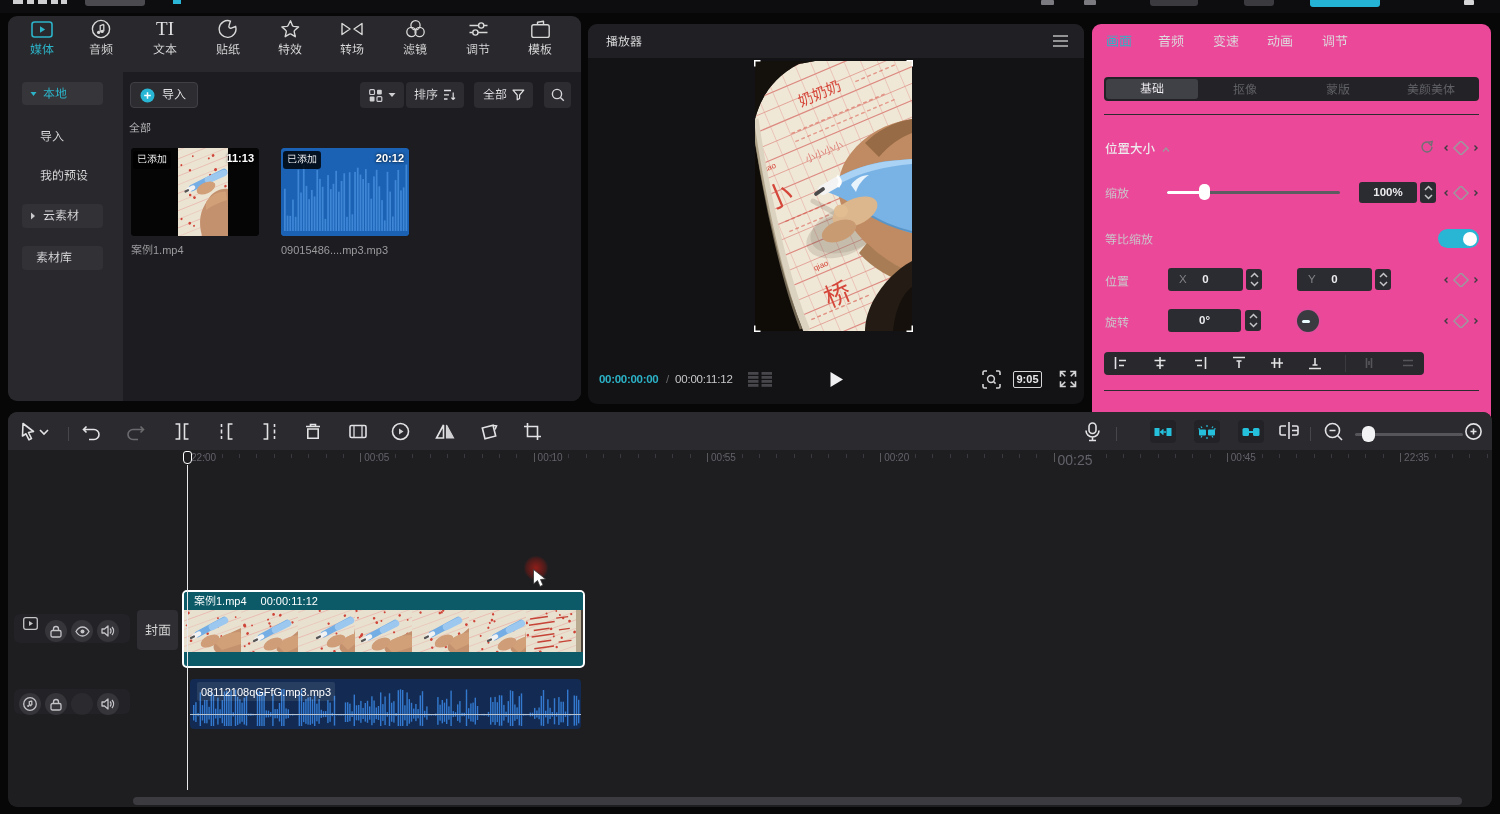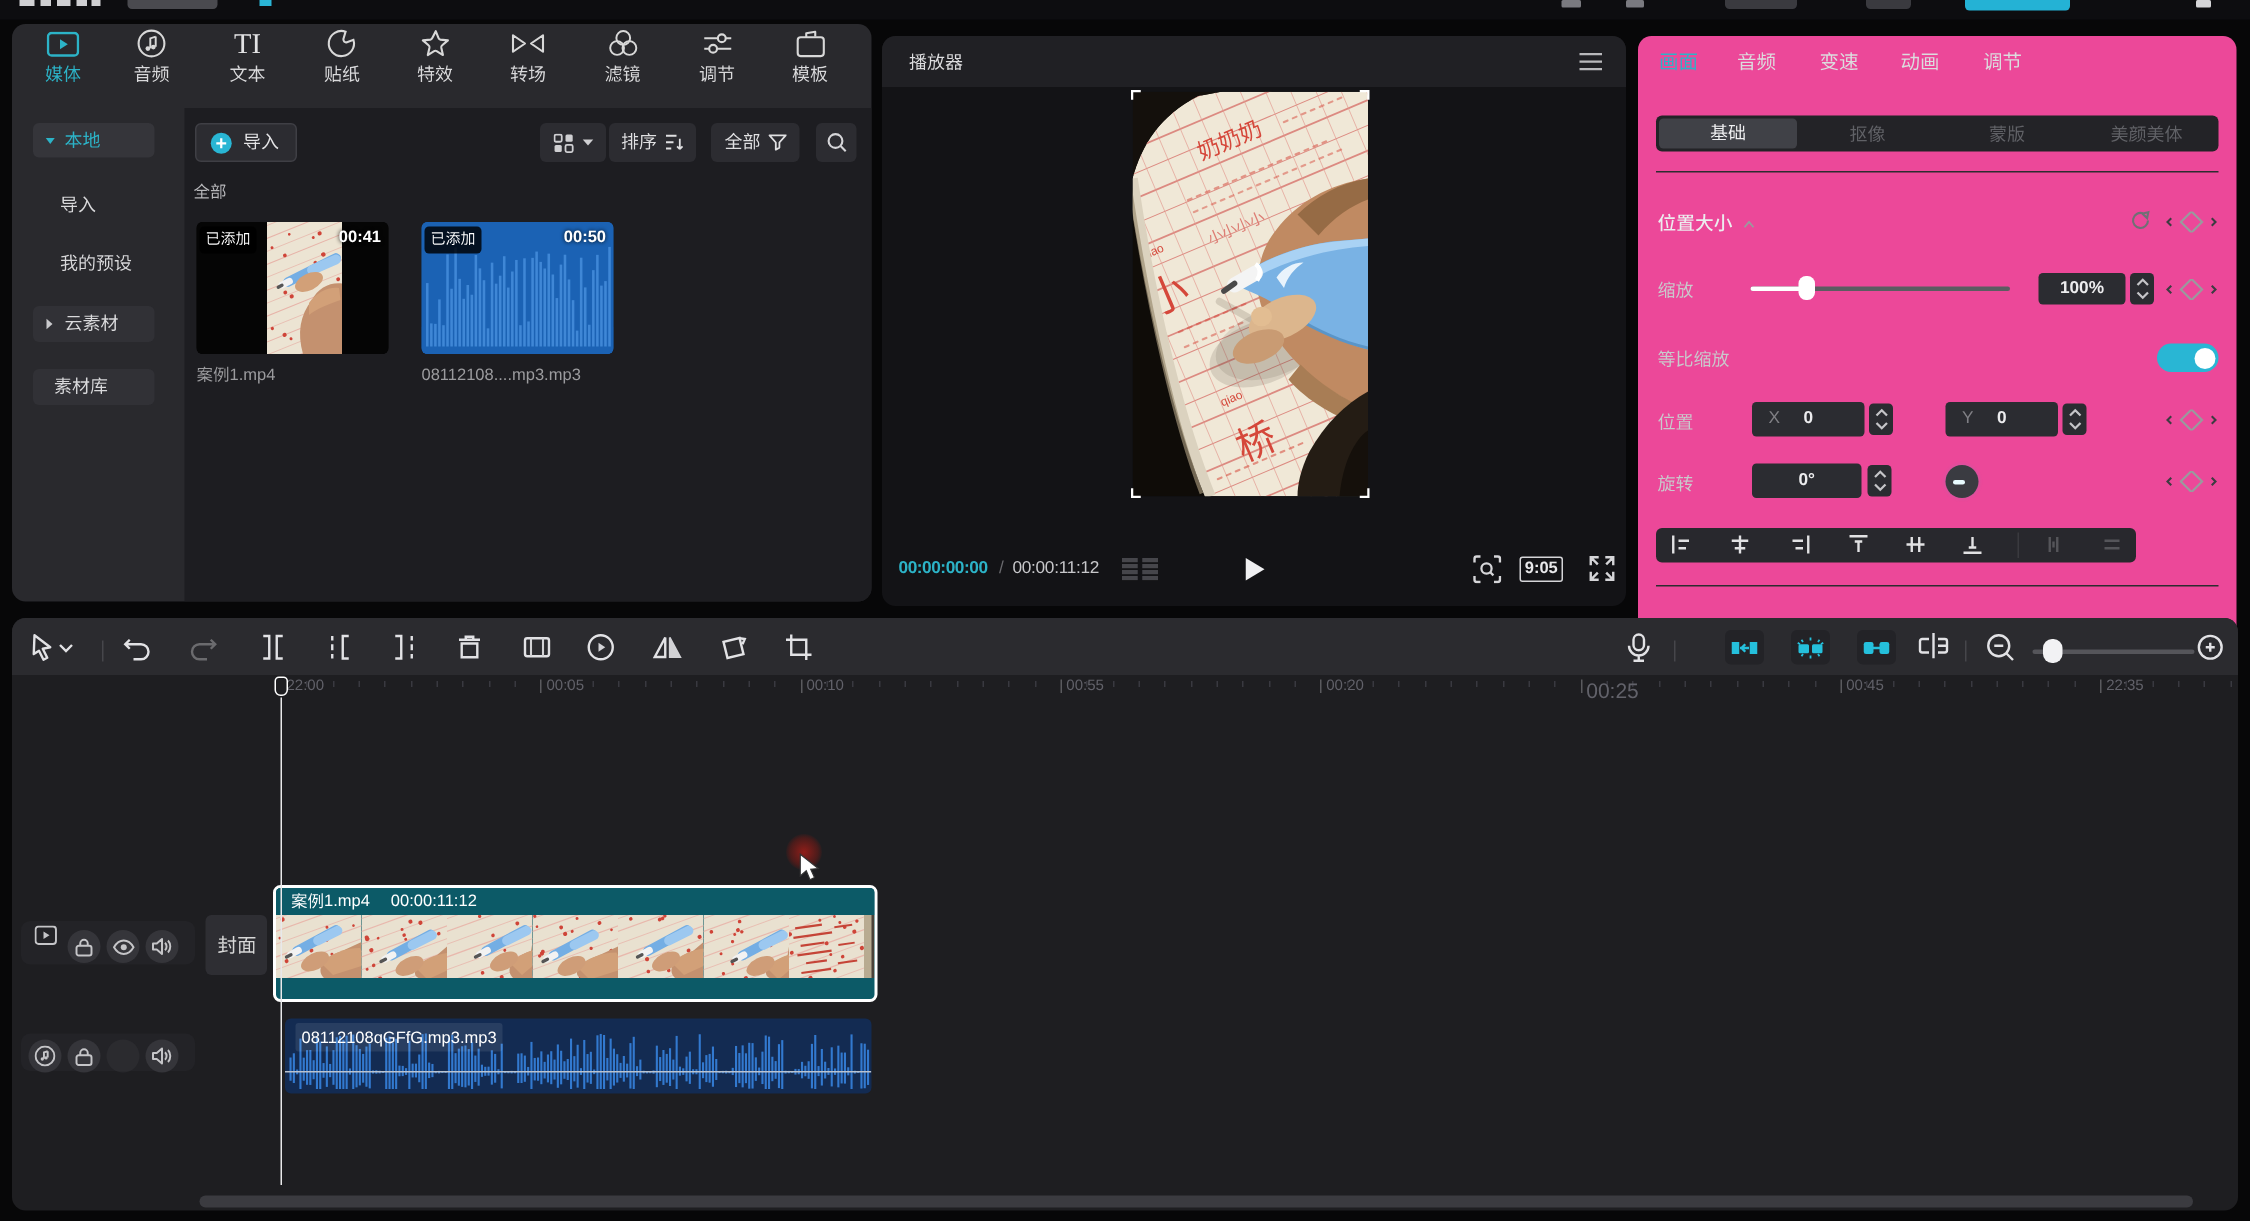--- a/index.html
+++ b/index.html
@@ -289,21 +289,21 @@
 <path d="M10 42 15 39.5" stroke="#f2f2f2" stroke-width="4.5" stroke-linecap="round"></path>
 <path d="M7.5 43.5 10 42.2" stroke="#555" stroke-width="2.2" stroke-linecap="round"></path>
 <ellipse cx="28" cy="40" rx="10" ry="5.5" fill="#d2a078" transform="rotate(-26 28 40)"></ellipse>
 </svg>
     </svg>
     <div class="abs" style="left:2px;top:3px;background:rgba(0,0,0,.82);border-radius:3px;padding:1px 4px 2px">
       <svg width="30.0" height="14.5" viewBox="0 0 30.0 14.5">
         <path transform="translate(0 10.6)" d="M0.9 -7.8V-7H7.5V-4.4H2.2V-6H1.5V-1C1.5 0.2 2 0.5 3.6 0.5C4 0.5 7 0.5 7.4 0.5C9 0.5 9.3 -0 9.5 -1.9C9.3 -1.9 9 -2 8.8 -2.2C8.6 -0.6 8.4 -0.2 7.4 -0.2C6.7 -0.2 4.1 -0.2 3.6 -0.2C2.5 -0.2 2.2 -0.4 2.2 -1V-3.7H7.5V-3.2H8.2V-7.8Z M14.1 -2.9C13.8 -2.1 13.4 -1.3 12.8 -0.8L13.3 -0.3C14 -0.9 14.4 -1.9 14.7 -2.7ZM16.4 -2.5C16.7 -1.9 17 -1 17.1 -0.4L17.7 -0.6C17.6 -1.2 17.3 -2.1 17 -2.7ZM17.7 -2.8C18.2 -2 18.8 -1 19.1 -0.3L19.7 -0.6C19.4 -1.3 18.8 -2.3 18.2 -3.1ZM15.3 -4V-0C15.3 0.1 15.3 0.1 15.2 0.1C15 0.1 14.6 0.1 14.1 0.1C14.2 0.3 14.3 0.6 14.3 0.8C15 0.8 15.4 0.8 15.7 0.7C15.9 0.6 16 0.4 16 -0V-4ZM10.8 -7.8C11.4 -7.5 12.1 -7 12.5 -6.7L12.9 -7.3C12.6 -7.6 11.9 -8 11.3 -8.3ZM10.4 -5.1C11 -4.8 11.7 -4.4 12.1 -4L12.5 -4.7C12.1 -5 11.4 -5.4 10.8 -5.6ZM10.6 0.2 11.3 0.7C11.7 -0.2 12.2 -1.4 12.6 -2.4L12 -2.8C11.6 -1.7 11 -0.5 10.6 0.2ZM13.3 -7.8V-7.1H15.5C15.4 -6.7 15.2 -6.2 15 -5.8H12.8V-5.1H14.7C14.2 -4.3 13.5 -3.6 12.5 -3.1C12.7 -3 12.9 -2.7 13 -2.5C14.1 -3.1 14.9 -4 15.5 -5.1H16.8C17.3 -4.1 18.3 -3.2 19.2 -2.7C19.3 -2.9 19.6 -3.1 19.7 -3.3C18.9 -3.6 18.1 -4.3 17.5 -5.1H19.5V-5.8H15.8C16 -6.2 16.1 -6.7 16.3 -7.1H19.2V-7.8Z M25.7 -7.2V0.7H26.4V-0.1H28.4V0.6H29.1V-7.2ZM26.4 -0.8V-6.4H28.4V-0.8ZM21.9 -8.3 21.9 -6.5H20.5V-5.8H21.9C21.9 -3.2 21.5 -1 20.3 0.3C20.5 0.4 20.7 0.6 20.9 0.8C22.2 -0.7 22.6 -3.1 22.6 -5.8H24.2C24.1 -1.9 24 -0.6 23.8 -0.3C23.7 -0.1 23.6 -0.1 23.4 -0.1C23.3 -0.1 22.8 -0.1 22.4 -0.1C22.5 0.1 22.6 0.4 22.6 0.6C23 0.6 23.5 0.7 23.8 0.6C24.1 0.6 24.3 0.5 24.4 0.2C24.8 -0.2 24.8 -1.7 24.9 -6.1C24.9 -6.2 24.9 -6.5 24.9 -6.5H22.7L22.7 -8.3Z" fill="#fff"></path>
       </svg>
     </div>
-    <div class="abs" style="right:5px;top:4px;color:#fff;font-size:11px;font-weight:bold;text-shadow:0 0 3px #000">00:41</div>
+    <div class="abs" style="right:5px;top:4px;color:#fff;font-size:11px;font-weight:bold;text-shadow:0 0 3px #000">11:13</div>
   </div>
 <div class="abs row" style="left:131px;top:242px;white-space:nowrap">
     <svg width="22.0" height="15.9" viewBox="0 0 22.0 15.9">
       <path transform="translate(0 11.7)" d="M0.6 -2.5V-1.8H4.4C3.4 -1 1.8 -0.3 0.4 0.1C0.5 0.2 0.8 0.5 0.9 0.7C2.4 0.3 4 -0.5 5.1 -1.6V0.9H5.9V-1.6C6.9 -0.5 8.6 0.3 10.2 0.7C10.3 0.5 10.5 0.2 10.7 0.1C9.2 -0.3 7.6 -1 6.6 -1.8H10.4V-2.5H5.9V-3.4H5.1V-2.5ZM4.7 -9.1 5.1 -8.4H0.9V-6.8H1.7V-7.7H9.4V-6.8H10.2V-8.4H6C5.9 -8.7 5.6 -9 5.4 -9.3ZM7.3 -5.9C6.9 -5.4 6.4 -5 5.8 -4.7C5 -4.8 4.2 -5 3.4 -5.1C3.6 -5.3 3.9 -5.6 4.1 -5.9ZM2.1 -4.7C2.9 -4.6 3.8 -4.4 4.6 -4.3C3.5 -4 2.2 -3.8 0.7 -3.7C0.8 -3.6 0.9 -3.3 1 -3.1C3 -3.2 4.6 -3.5 5.9 -4C7.3 -3.7 8.5 -3.3 9.4 -3L10.1 -3.6C9.2 -3.9 8.1 -4.2 6.8 -4.5C7.4 -4.8 7.9 -5.3 8.2 -5.9H10.3V-6.6H4.8C5 -6.8 5.2 -7.1 5.4 -7.3L4.6 -7.6C4.4 -7.3 4.1 -6.9 3.9 -6.6H0.7V-5.9H3.3C2.9 -5.4 2.5 -5 2.1 -4.7Z M18.6 -8V-1.8H19.3V-8ZM20.4 -9.2V-0.2C20.4 -0.1 20.3 -0 20.1 0C20 0 19.4 0 18.7 -0C18.8 0.2 19 0.6 19 0.8C19.8 0.8 20.4 0.8 20.7 0.6C21 0.5 21.2 0.3 21.2 -0.2V-9.2ZM14.9 -3.2C15.3 -2.9 15.8 -2.5 16.1 -2.2C15.6 -1.1 14.9 -0.2 14.1 0.3C14.3 0.4 14.6 0.7 14.7 0.9C16.4 -0.3 17.5 -2.6 17.9 -6.1L17.4 -6.2L17.2 -6.2H15.8C16 -6.7 16.1 -7.3 16.2 -7.9H18.1V-8.6H14.3V-7.9H15.4C15.1 -6.1 14.6 -4.5 13.8 -3.4C13.9 -3.2 14.3 -3 14.4 -2.9C14.9 -3.5 15.3 -4.4 15.6 -5.4H17C16.9 -4.5 16.7 -3.7 16.4 -2.9C16.1 -3.2 15.7 -3.5 15.4 -3.8ZM13.3 -9.2C12.9 -7.6 12.2 -6 11.4 -5C11.5 -4.8 11.7 -4.3 11.8 -4.1C12.1 -4.5 12.3 -4.9 12.6 -5.3V0.9H13.3V-6.9C13.6 -7.6 13.9 -8.3 14.1 -9Z" fill="#9b9b9e"></path>
     </svg>
     <span style="color:#9b9b9e;font-size:11px">1.mp4</span>
   </div>
 <div class="abs" style="left:281px;top:148px;width:128px;height:88px;background:#1b62b4;border-radius:4px;overflow:hidden">
     <svg width="128" height="88" viewBox="0 0 128 88">
       <rect width="128" height="88" fill="#1b62b4"></rect>
@@ -353,23 +353,23 @@
       <rect x="116.4" y="21.9" width="1.7" height="61.1" fill="#3f87d6"></rect>
       <rect x="119.1" y="42.4" width="1.7" height="40.6" fill="#3f87d6"></rect>
       <rect x="121.8" y="39.4" width="1.7" height="43.6" fill="#3f87d6"></rect>
       <rect x="124.5" y="16.6" width="1.7" height="66.4" fill="#3f87d6"></rect>
     </svg>
     <div class="abs" style="left:2px;top:3px;background:rgba(0,0,0,.82);border-radius:3px;padding:1px 4px 2px">
       <svg width="30.0" height="14.5" viewBox="0 0 30.0 14.5">
         <path transform="translate(0 10.6)" d="M0.9 -7.8V-7H7.5V-4.4H2.2V-6H1.5V-1C1.5 0.2 2 0.5 3.6 0.5C4 0.5 7 0.5 7.4 0.5C9 0.5 9.3 -0 9.5 -1.9C9.3 -1.9 9 -2 8.8 -2.2C8.6 -0.6 8.4 -0.2 7.4 -0.2C6.7 -0.2 4.1 -0.2 3.6 -0.2C2.5 -0.2 2.2 -0.4 2.2 -1V-3.7H7.5V-3.2H8.2V-7.8Z M14.1 -2.9C13.8 -2.1 13.4 -1.3 12.8 -0.8L13.3 -0.3C14 -0.9 14.4 -1.9 14.7 -2.7ZM16.4 -2.5C16.7 -1.9 17 -1 17.1 -0.4L17.7 -0.6C17.6 -1.2 17.3 -2.1 17 -2.7ZM17.7 -2.8C18.2 -2 18.8 -1 19.1 -0.3L19.7 -0.6C19.4 -1.3 18.8 -2.3 18.2 -3.1ZM15.3 -4V-0C15.3 0.1 15.3 0.1 15.2 0.1C15 0.1 14.6 0.1 14.1 0.1C14.2 0.3 14.3 0.6 14.3 0.8C15 0.8 15.4 0.8 15.7 0.7C15.9 0.6 16 0.4 16 -0V-4ZM10.8 -7.8C11.4 -7.5 12.1 -7 12.5 -6.7L12.9 -7.3C12.6 -7.6 11.9 -8 11.3 -8.3ZM10.4 -5.1C11 -4.8 11.7 -4.4 12.1 -4L12.5 -4.7C12.1 -5 11.4 -5.4 10.8 -5.6ZM10.6 0.2 11.3 0.7C11.7 -0.2 12.2 -1.4 12.6 -2.4L12 -2.8C11.6 -1.7 11 -0.5 10.6 0.2ZM13.3 -7.8V-7.1H15.5C15.4 -6.7 15.2 -6.2 15 -5.8H12.8V-5.1H14.7C14.2 -4.3 13.5 -3.6 12.5 -3.1C12.7 -3 12.9 -2.7 13 -2.5C14.1 -3.1 14.9 -4 15.5 -5.1H16.8C17.3 -4.1 18.3 -3.2 19.2 -2.7C19.3 -2.9 19.6 -3.1 19.7 -3.3C18.9 -3.6 18.1 -4.3 17.5 -5.1H19.5V-5.8H15.8C16 -6.2 16.1 -6.7 16.3 -7.1H19.2V-7.8Z M25.7 -7.2V0.7H26.4V-0.1H28.4V0.6H29.1V-7.2ZM26.4 -0.8V-6.4H28.4V-0.8ZM21.9 -8.3 21.9 -6.5H20.5V-5.8H21.9C21.9 -3.2 21.5 -1 20.3 0.3C20.5 0.4 20.7 0.6 20.9 0.8C22.2 -0.7 22.6 -3.1 22.6 -5.8H24.2C24.1 -1.9 24 -0.6 23.8 -0.3C23.7 -0.1 23.6 -0.1 23.4 -0.1C23.3 -0.1 22.8 -0.1 22.4 -0.1C22.5 0.1 22.6 0.4 22.6 0.6C23 0.6 23.5 0.7 23.8 0.6C24.1 0.6 24.3 0.5 24.4 0.2C24.8 -0.2 24.8 -1.7 24.9 -6.1C24.9 -6.2 24.9 -6.5 24.9 -6.5H22.7L22.7 -8.3Z" fill="#fff"></path>
       </svg>
     </div>
-    <div class="abs" style="right:5px;top:4px;color:#fff;font-size:11px;font-weight:bold;text-shadow:0 0 3px #000">00:50</div>
+    <div class="abs" style="right:5px;top:4px;color:#fff;font-size:11px;font-weight:bold;text-shadow:0 0 3px #000">20:12</div>
   </div>
-<div class="abs" style="left:281px;top:244px;color:#9b9b9e;font-size:11px">08112108....mp3.mp3</div>
+<div class="abs" style="left:281px;top:244px;color:#9b9b9e;font-size:11px">09015486....mp3.mp3</div>
 <div class="abs" style="left:588px;top:24px;width:496px;height:380px;background:#131316;border-radius:9px;overflow:hidden">
     <div class="abs" style="left:0;top:0;width:496px;height:34px;background:#202024"></div>
     <div class="abs" style="left:18px;top:9px">
       <svg width="36.0" height="17.4" viewBox="0 0 36.0 17.4">
         <path transform="translate(0 12.7)" d="M9.7 -8.8C9.5 -8.3 9.1 -7.5 8.8 -6.9H8.1V-8.9C9.1 -9 10.1 -9.2 10.9 -9.3L10.3 -10C8.9 -9.7 6.4 -9.4 4.3 -9.3C4.4 -9.1 4.5 -8.8 4.5 -8.7C5.4 -8.7 6.4 -8.7 7.3 -8.8V-6.9H4.2V-6.2H6.6C5.9 -5.3 4.7 -4.4 3.6 -4C3.8 -3.8 4.1 -3.5 4.2 -3.3C4.4 -3.4 4.6 -3.5 4.9 -3.7V0.9H5.7V0.4H9.9V0.9H10.7V-3.7L11.1 -3.5C11.3 -3.7 11.5 -4 11.7 -4.1C10.7 -4.5 9.6 -5.4 8.9 -6.2H11.4V-6.9H9.6C9.9 -7.4 10.2 -8 10.5 -8.6ZM5.1 -8.4C5.3 -7.9 5.6 -7.3 5.8 -6.9L6.5 -7.2C6.4 -7.6 6.1 -8.1 5.8 -8.6ZM7.3 -5.9V-3.9H8.1V-6C8.8 -5.1 9.8 -4.2 10.7 -3.7H4.9C5.8 -4.2 6.7 -5.1 7.3 -5.9ZM7.3 -3V-2H5.7V-3ZM8.1 -3H9.9V-2H8.1ZM7.3 -1.3V-0.3H5.7V-1.3ZM8.1 -1.3H9.9V-0.3H8.1ZM2 -10.1V-7.7H0.5V-6.8H2V-4.3L0.3 -3.8L0.5 -2.9L2 -3.4V-0.1C2 0.1 1.9 0.1 1.8 0.1C1.7 0.1 1.2 0.1 0.7 0.1C0.8 0.4 0.9 0.7 0.9 1C1.7 1 2.1 0.9 2.4 0.8C2.7 0.7 2.8 0.4 2.8 -0.1V-3.8L4.1 -4.2L4 -5.1L2.8 -4.7V-6.8H4.1V-7.7H2.8V-10.1Z M14.5 -9.9C14.7 -9.4 15 -8.7 15.1 -8.2L15.9 -8.5C15.8 -8.9 15.5 -9.6 15.3 -10.1ZM12.5 -8.1V-7.3H13.9V-4.8C13.9 -3.1 13.8 -1.2 12.3 0.4C12.5 0.5 12.8 0.8 13 0.9C14.6 -0.8 14.8 -2.8 14.8 -4.8V-4.9H16.5C16.4 -1.6 16.3 -0.4 16.1 -0.1C16 0 15.9 0 15.7 0C15.5 0 15.1 0 14.6 -0C14.7 0.2 14.8 0.6 14.8 0.8C15.3 0.9 15.8 0.9 16.1 0.8C16.5 0.8 16.6 0.7 16.8 0.4C17.2 0 17.2 -1.3 17.3 -5.3C17.3 -5.4 17.3 -5.7 17.3 -5.7H14.8V-7.3H17.9V-8.1ZM19.5 -7H21.8C21.5 -5.5 21.2 -4.2 20.6 -3.1C20.1 -4.2 19.7 -5.5 19.5 -6.9ZM19.3 -10.1C19 -8 18.3 -6 17.3 -4.7C17.5 -4.6 17.9 -4.2 18 -4.1C18.4 -4.5 18.7 -5 18.9 -5.6C19.2 -4.3 19.6 -3.2 20.1 -2.2C19.4 -1.2 18.4 -0.4 17.2 0.2C17.4 0.4 17.6 0.8 17.7 1C18.9 0.4 19.8 -0.4 20.6 -1.4C21.2 -0.4 22 0.4 23 0.9C23.2 0.7 23.4 0.3 23.7 0.2C22.6 -0.3 21.8 -1.1 21.1 -2.2C21.9 -3.5 22.3 -5.1 22.7 -7H23.5V-7.8H19.8C20 -8.5 20.1 -9.2 20.3 -9.9Z M26.4 -8.8H28.4V-7.1H26.4ZM31.5 -8.8H33.6V-7.1H31.5ZM31.4 -5.8C31.9 -5.6 32.5 -5.3 32.9 -5H29.4C29.7 -5.4 29.9 -5.8 30.1 -6.2L29.2 -6.4V-9.5H25.5V-6.3H29.2C29 -5.9 28.7 -5.4 28.4 -5H24.6V-4.2H27.6C26.8 -3.5 25.7 -2.9 24.4 -2.4C24.5 -2.2 24.8 -1.9 24.9 -1.7L25.5 -2V1H26.4V0.6H28.4V0.9H29.2V-2.7H27C27.7 -3.2 28.3 -3.7 28.8 -4.2H31C31.5 -3.7 32.1 -3.2 32.9 -2.7H30.7V1H31.5V0.6H33.6V0.9H34.5V-2L35.1 -1.8C35.2 -2 35.5 -2.3 35.7 -2.5C34.4 -2.8 33 -3.5 32.1 -4.2H35.4V-5H33.3L33.6 -5.4C33.2 -5.7 32.4 -6.1 31.8 -6.3ZM30.6 -9.5V-6.3H34.5V-9.5ZM26.4 -0.2V-2H28.4V-0.2ZM31.5 -0.2V-2H33.6V-0.2Z" fill="#dcdcde"></path>
       </svg>
     </div>
     <div class="abs" style="left:464px;top:10px">
       <svg width="17" height="14" viewBox="0 0 17 14">
         <path d="M1 2H16M1 7H16M1 12H16" stroke="#b9b9bc" stroke-width="1.5"></path>

